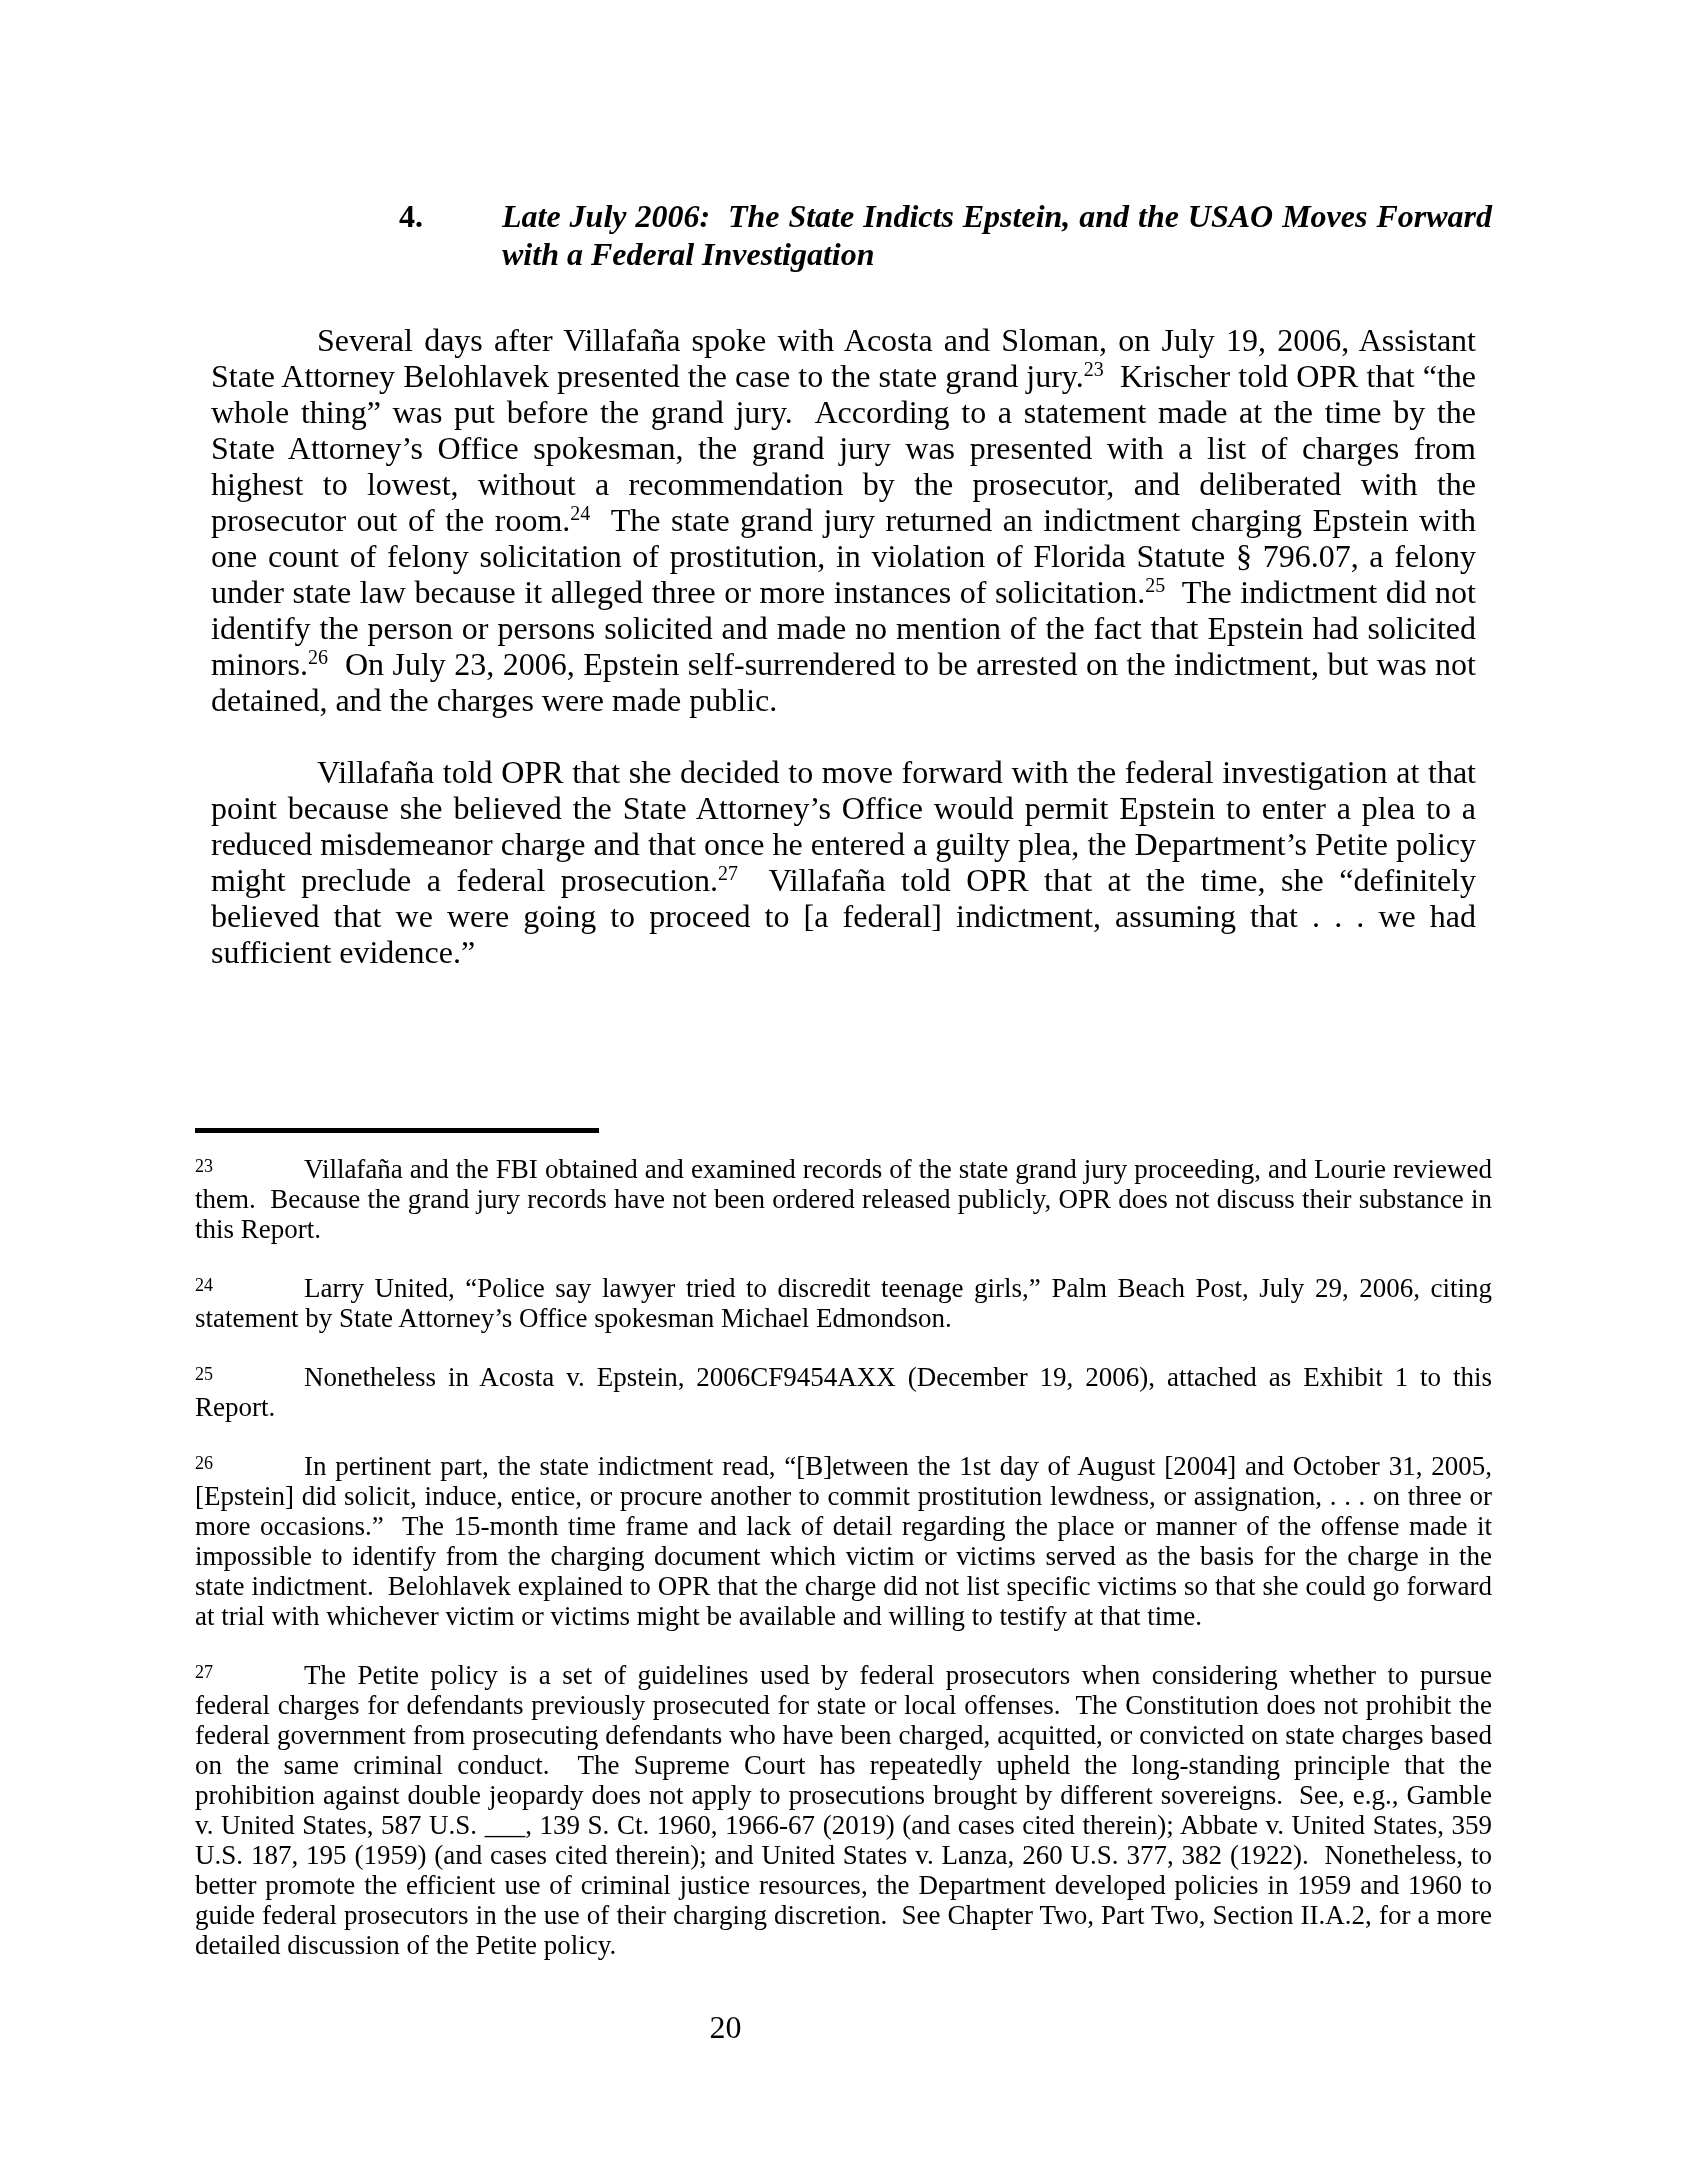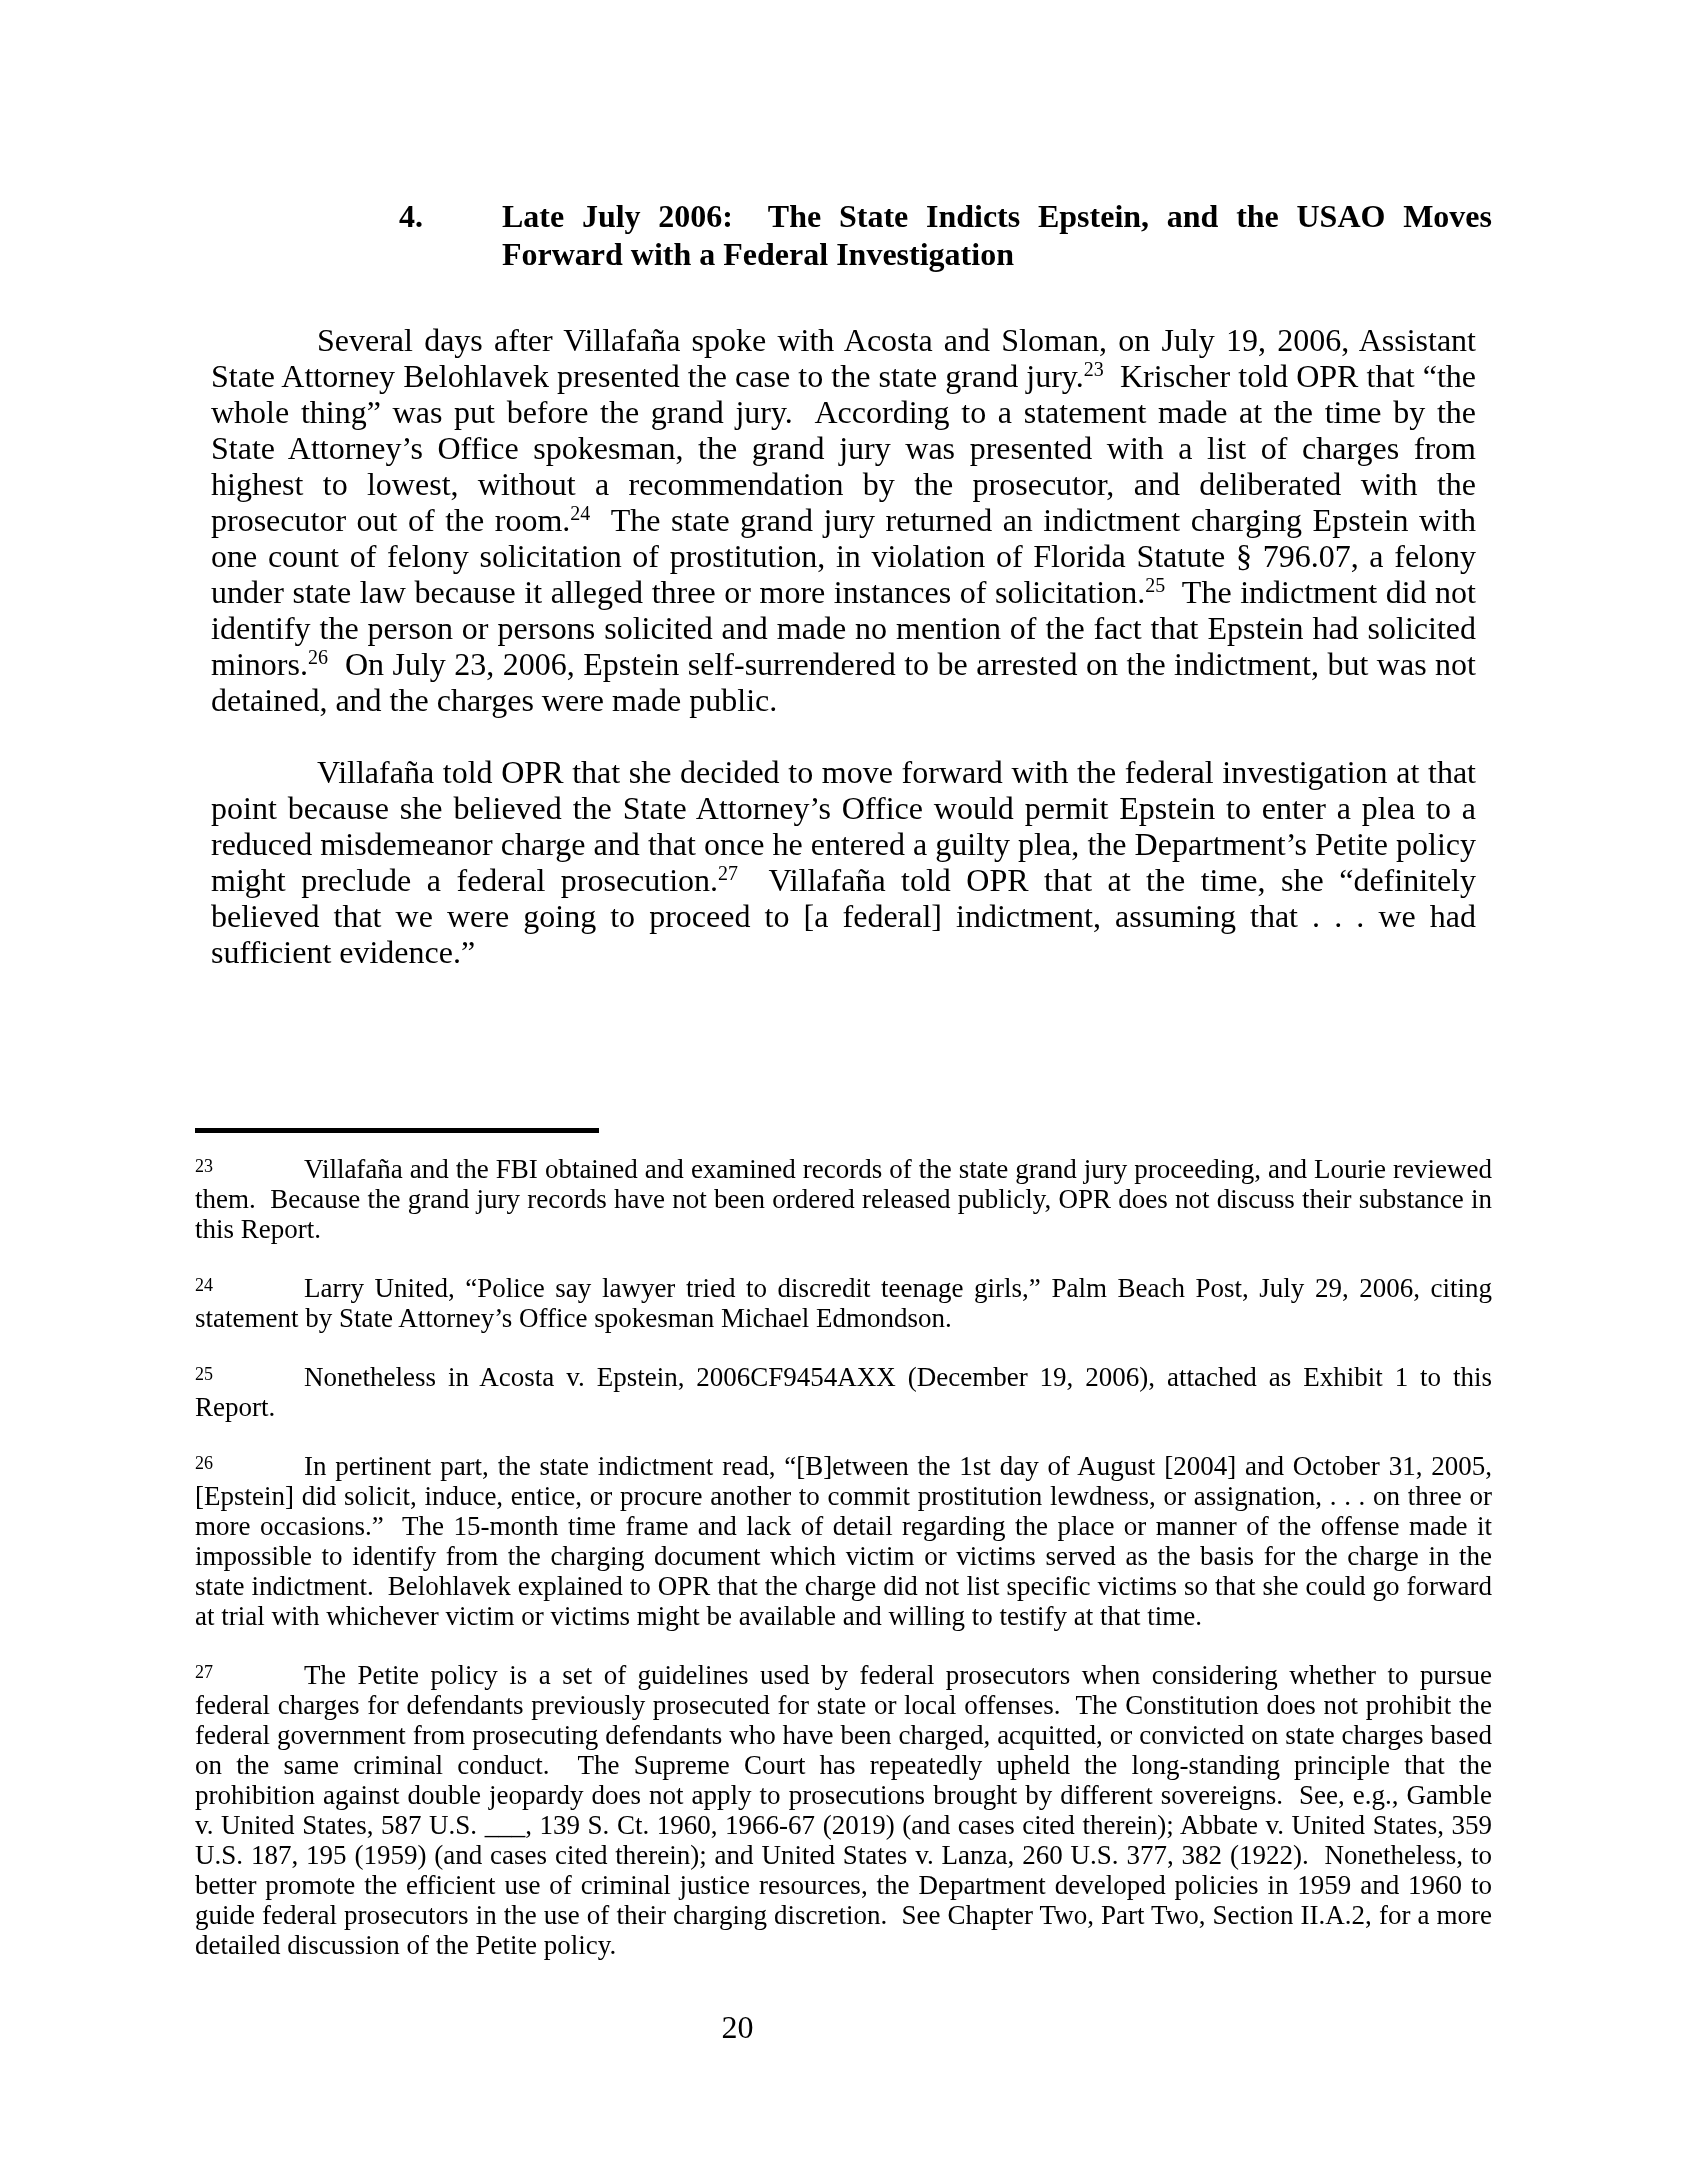--- a/index.html
+++ b/index.html
@@ -22,21 +22,21 @@
 
   
   .heading {
     display: flex;
     margin-left: 204px;
     font-weight: bold;
     font-size: 32px;
     line-height: 38px;
   }
   .h-num { width: 103px; flex: 0 0 103px; }
-  .h-text { flex: 1; text-align: justify; }
+  .h-text { flex: 1; text-align: justify; font-style: italic; }
 
   .body-para {
     margin: 16px;
     font-size: 32px;
     line-height: 36px;
     text-align: justify;
     text-indent: 106px;
   }
   .para-1 { margin-top: 49px; }
   .para-2 { margin-top: 36px; }
@@ -73,21 +73,21 @@
   .footnote + .footnote { margin-top: 29px; }
   .fn-num {
     position: absolute;
     left: 0; top: -2.6px;
     font-size: 18px;
     text-indent: 0;
   }
 
   .page-number {
     position: absolute;
-    left: 12px; top: 2009px;
+    left: 0; top: 2009px;
     width: 1451px;
     text-align: center;
     font-size: 32px;
     line-height: 36px;
   }
 </style>
 </head>
 <body>
 
 <div class="page">

